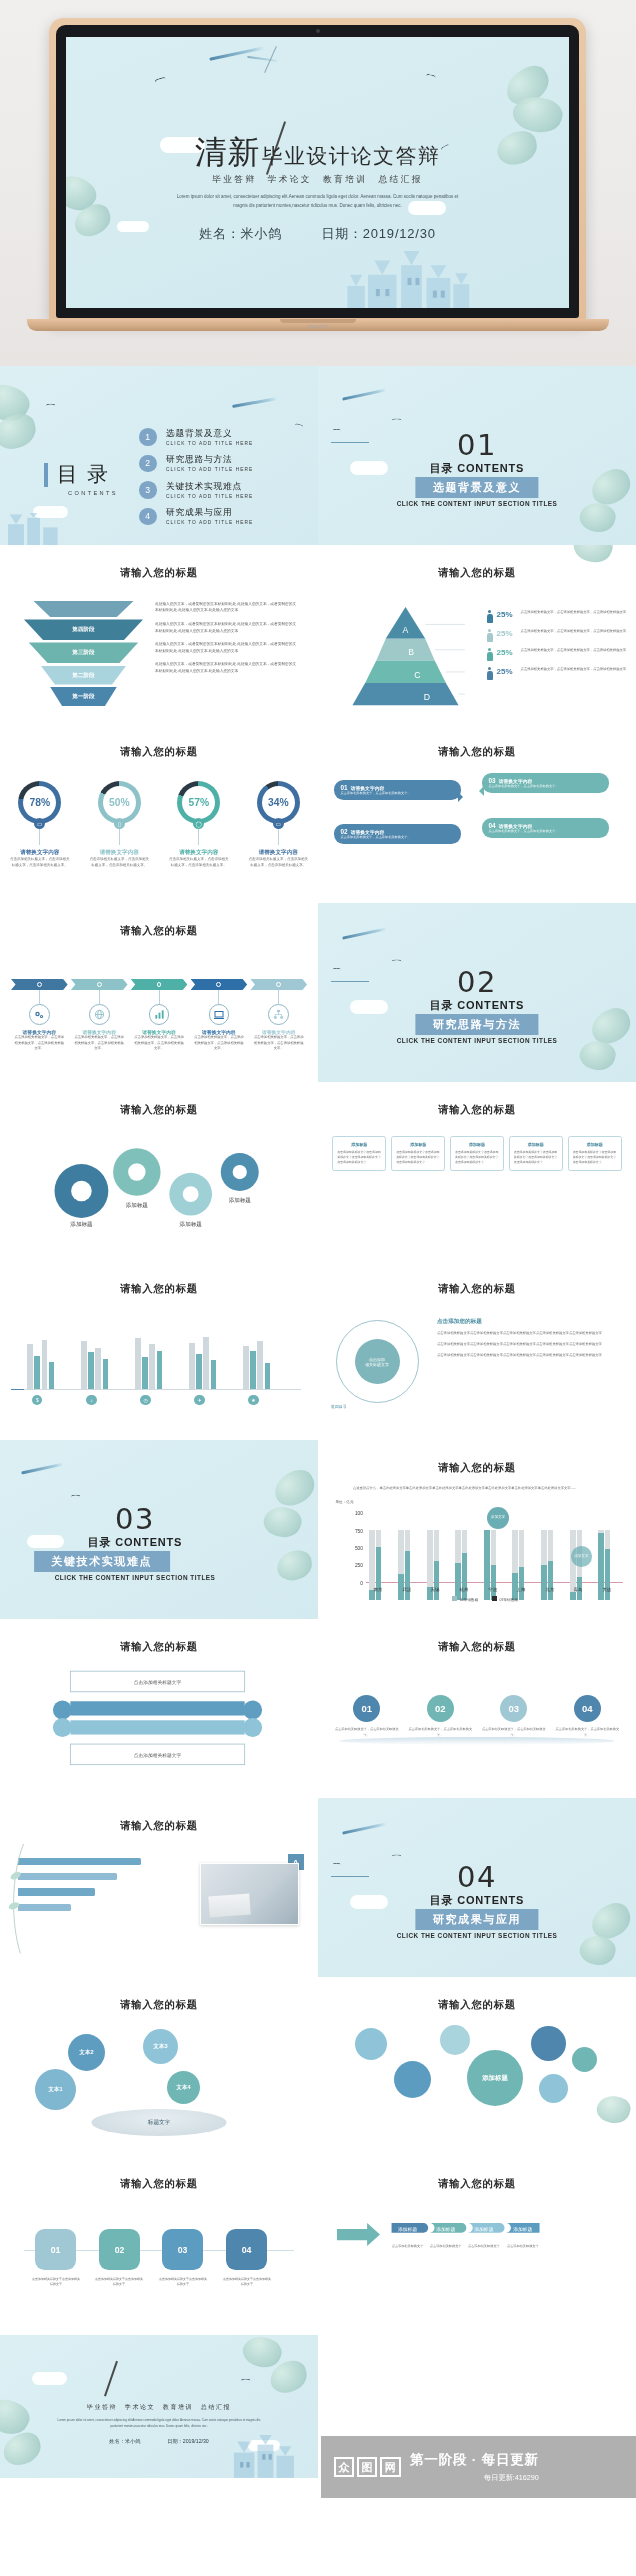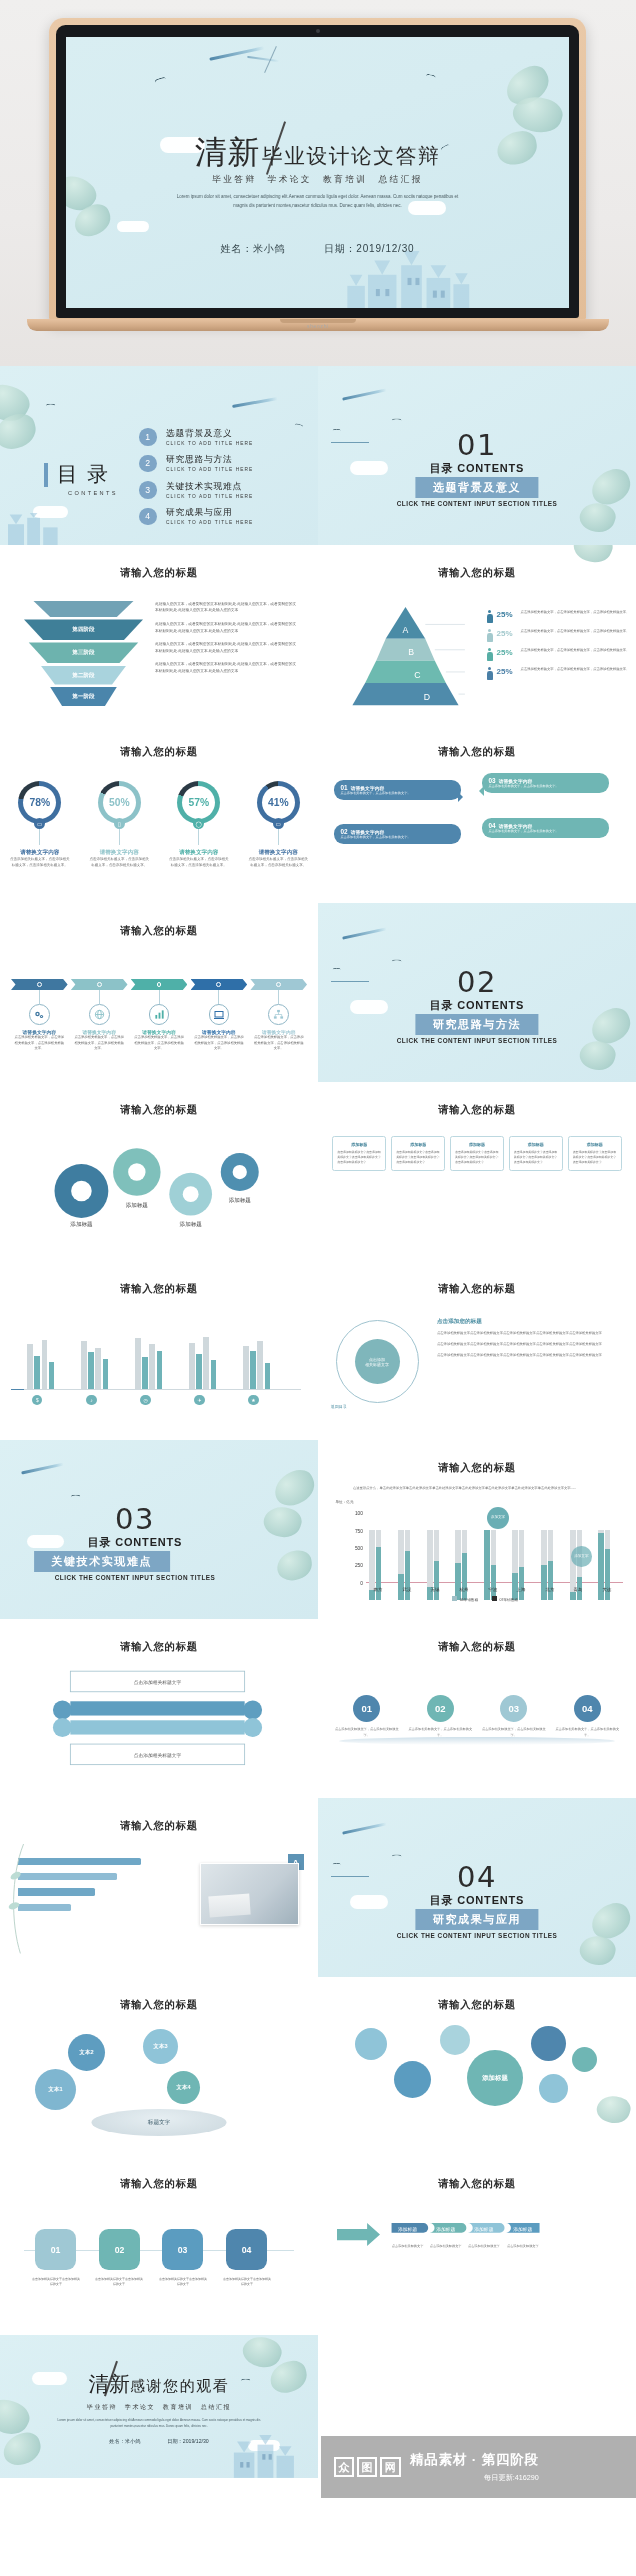--- a/index.html
+++ b/index.html
@@ -57,22 +57,22 @@
   .h-title .big { font-size:32px; color:#2b2b2b; letter-spacing:0.8px;
      font-family:"DejaVu Sans", sans-serif; font-weight:400;}
   .h-title .sub { font-size:20.7px; color:#2b2b2b; letter-spacing:1.6px; margin-left:1.6px;
      font-family:"DejaVu Sans", sans-serif;}
   .slash { position:absolute; left:50%; top:83px; width:1.6px; height:56px;
     background:#4a4a4a; transform:translateX(-43px) rotate(19deg); }
   .h-sub2 { position:absolute; left:0; right:0; top:137px; text-align:center;
     font-size:8.7px; color:#3c3c3c; letter-spacing:2.4px; }
   .h-lorem { position:absolute; left:103px; right:103px; top:156px; text-align:center;
     font-size:4.5px; line-height:1.85; color:#4a5c62; }
-  .h-meta { position:absolute; left:0; right:0; top:205px; text-align:center;
-    font-size:10px; color:#33444a; letter-spacing:0.8px; }
+  .h-meta { position:absolute; left:0; right:0; top:188px; text-align:center;
+    font-size:13px; color:#33444a; letter-spacing:0.8px; }
   .h-meta span { margin:0 17.5px; }
 
   
   .cloud{ position:absolute; background:#fff; border-radius:32px; opacity:.96; }
   .cloud::before,.cloud::after{content:"";position:absolute;background:#fff;border-radius:50%;}
   .leafblob{ position:absolute; border-radius:60% 40% 55% 45%;
     background:radial-gradient(circle at 35% 30%,#d6ece4,#a9cfc8 70%,#8dbdb8);
     opacity:.85; }
   .bird{ position:absolute; width:11px;height:6.4px; }
   .bird::before,.bird::after{content:"";position:absolute;border-top:1.6px solid #2e4b58;
@@ -487,21 +487,21 @@
           <div class="donut" style="background:conic-gradient(#4fb0a8 0% 81%, #2b3a45 81% 100%);">
             <div class="donut-in" style="color:#4fb0a8;">57%</div>
           </div>
           <div class="donut-icon" style="background:#4fb0a8;">◯</div>
           <div class="donut-stem"></div>
           <div class="donut-h" style="color:#4fb0a8;">请替换文字内容</div>
           <div class="donut-p">点击添加相关标题文字，点击添加相关标题文字，点击添加相关标题文字。</div>
         </div>
         <div class="donut-col">
           <div class="donut" style="background:conic-gradient(#3f6fa0 0% 90%, #2b3a45 90% 100%);">
-            <div class="donut-in" style="color:#3f6fa0;">41%</div>
+            <div class="donut-in" style="color:#3f6fa0;">34%</div>
           </div>
           <div class="donut-icon" style="background:#3f6fa0;">▭</div>
           <div class="donut-stem"></div>
           <div class="donut-h" style="color:#3f6fa0;">请替换文字内容</div>
           <div class="donut-p">点击添加相关标题文字，点击添加相关标题文字，点击添加相关标题文字。</div>
         </div>
       </div>
     </div>
 
     <div class="slide">
@@ -1061,38 +1061,35 @@
         <polygon points="85,26 77,14 93,14"></polygon>
           </g>
         <g fill="#4b7fa8">
             <rect x="28" y="34" width="4" height="7"></rect>
             <rect x="36" y="34" width="4" height="7"></rect>
         <rect x="56" y="24" width="4" height="7"></rect>
             <rect x="64" y="24" width="4" height="7"></rect>
           </g>
       </svg>
       <div style="position:absolute;left:110px;top:25.4px;width:1.6px;height:37px;background:#4a4a4a;transform:rotate(19deg);"></div>
-      <div class="close-title">
-        <span class="big">清新</span><span class="sub">感谢您的观看</span>
-      </div>
       <div class="close-sub">毕业答辩　学术论文　教育培训　总结汇报</div>
       <div class="close-lorem">Lorem ipsum dolor sit amet, consectetuer adipiscing elit.Aenean commodo ligula eget dolor. Aenean massa. Cum sociis natoque penatibus et magnis dis parturient montes,nascetur ridiculus mus. Donec quam felis, ultricies nec.</div>
       <div class="close-meta">
         <span>姓名：米小鸽</span>
         <span>日期：2019/12/30</span>
       </div>
     </div>
     <div class="slide" style="height:143px;background:#fff;"></div>
   </div>
 </div>
 
 <div class="footer">
   <div class="fw-logo">
     <div class="fw-box">众</div>
     <div class="fw-box">图</div>
     <div class="fw-box">网</div>
   </div>
   <div class="fw-right">
-    <div class="fw-t">精品素材 · 第四阶段</div>
+    <div class="fw-t">第一阶段 · 每日更新</div>
     <div class="fw-b">每日更新:416290</div>
   </div>
 </div>
 
 
 </body></html>

